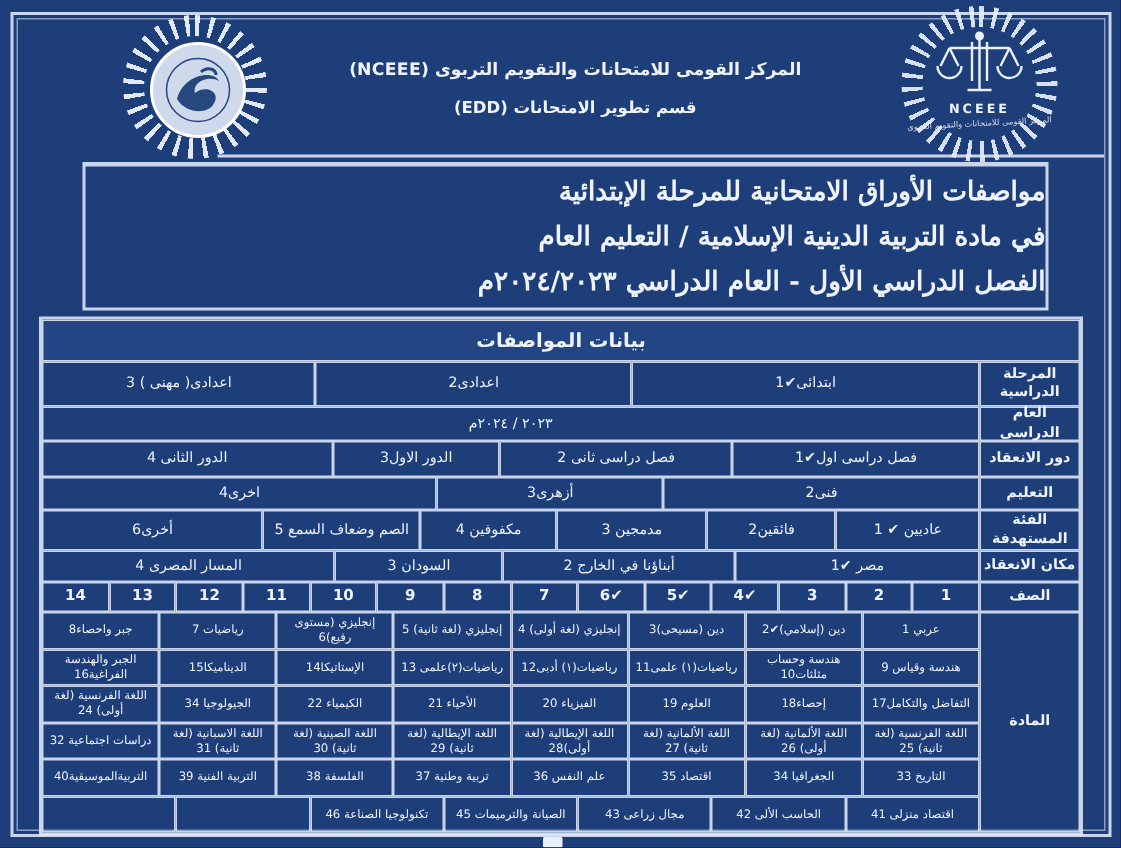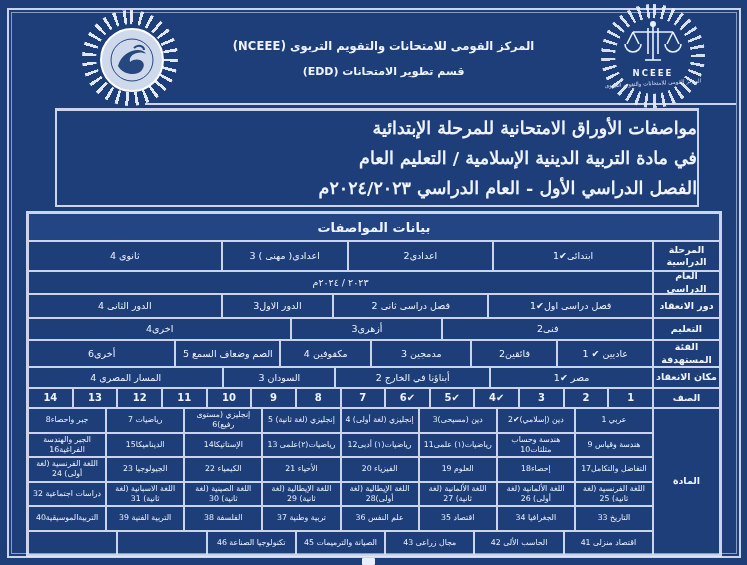--- a/index.html
+++ b/index.html
@@ -126,21 +126,20 @@
 
   <div class="spec-table">
     <div class="t-hdr">بيانات المواصفات</div>
     <div style="display:flex;flex-direction:column;flex:1;">
         <div class="t-row" style="height: 30px;">
           <div class="t-label">المرحلة الدراسية</div>
           <div class="t-cells">
             <div class="cell" style="flex-grow: 160; flex-basis: 0px;">ابتدائى✔1</div>
             <div class="cell" style="flex-grow: 145; flex-basis: 0px;">اعدادى2</div>
             <div class="cell" style="flex-grow: 125; flex-basis: 0px;">اعدادى( مهنى ) 3</div>
-            <div class="cell" style="flex-grow: 195; flex-basis: 0px;">ثانوى 4</div>
           </div>
         </div>
         <div class="t-row" style="height: 23px;">
           <div class="t-label">العام الدراسى</div>
           <div class="t-cells">
             <div class="cell" style="flex-grow: 625; flex-basis: 0px;">٢٠٢٣ / ٢٠٢٤م</div>
           </div>
         </div>
         <div class="t-row" style="height: 24px;">
           <div class="t-label">دور الانعقاد</div>
@@ -221,21 +220,21 @@
               <div class="cell">الديناميكا15</div>
               <div class="cell">الجبر والهندسة الفراغية16</div>
             </div>
             <div class="s-line">
               <div class="cell">التفاضل والتكامل17</div>
               <div class="cell">إحصاء18</div>
               <div class="cell">العلوم 19</div>
               <div class="cell">الفيزياء 20</div>
               <div class="cell">الأحياء 21</div>
               <div class="cell">الكيمياء 22</div>
-              <div class="cell">الجيولوجيا 23</div>
+              <div class="cell">الجيولوجيا 34</div>
               <div class="cell">اللغة الفرنسية (لغة أولى) 24</div>
             </div>
             <div class="s-line">
               <div class="cell">اللغة الفرنسية (لغة ثانية) 25</div>
               <div class="cell">اللغة الألمانية (لغة أولى) 26</div>
               <div class="cell">اللغة الألمانية (لغة ثانية) 27</div>
               <div class="cell">اللغة الإيطالية (لغة أولى)28</div>
               <div class="cell">اللغة الإيطالية (لغة ثانية) 29</div>
               <div class="cell">اللغة الصينية (لغة ثانية) 30</div>
               <div class="cell">اللغة الاسبانية (لغة ثانية) 31</div>

